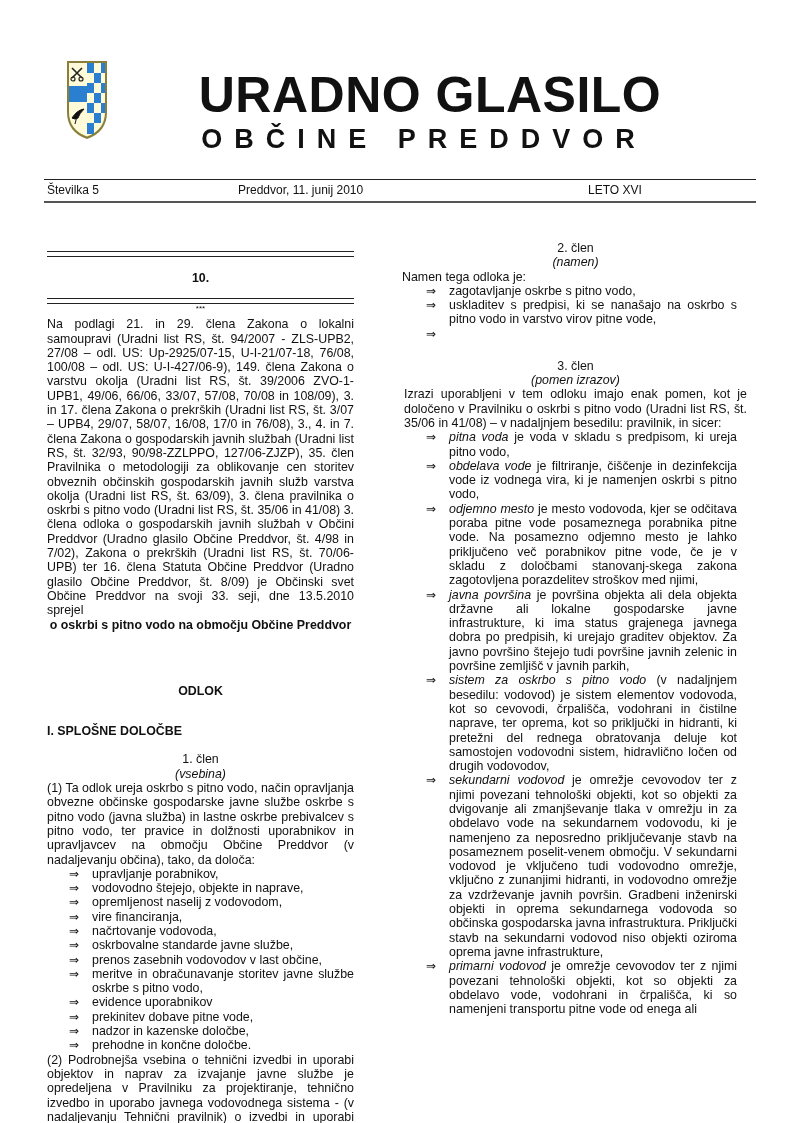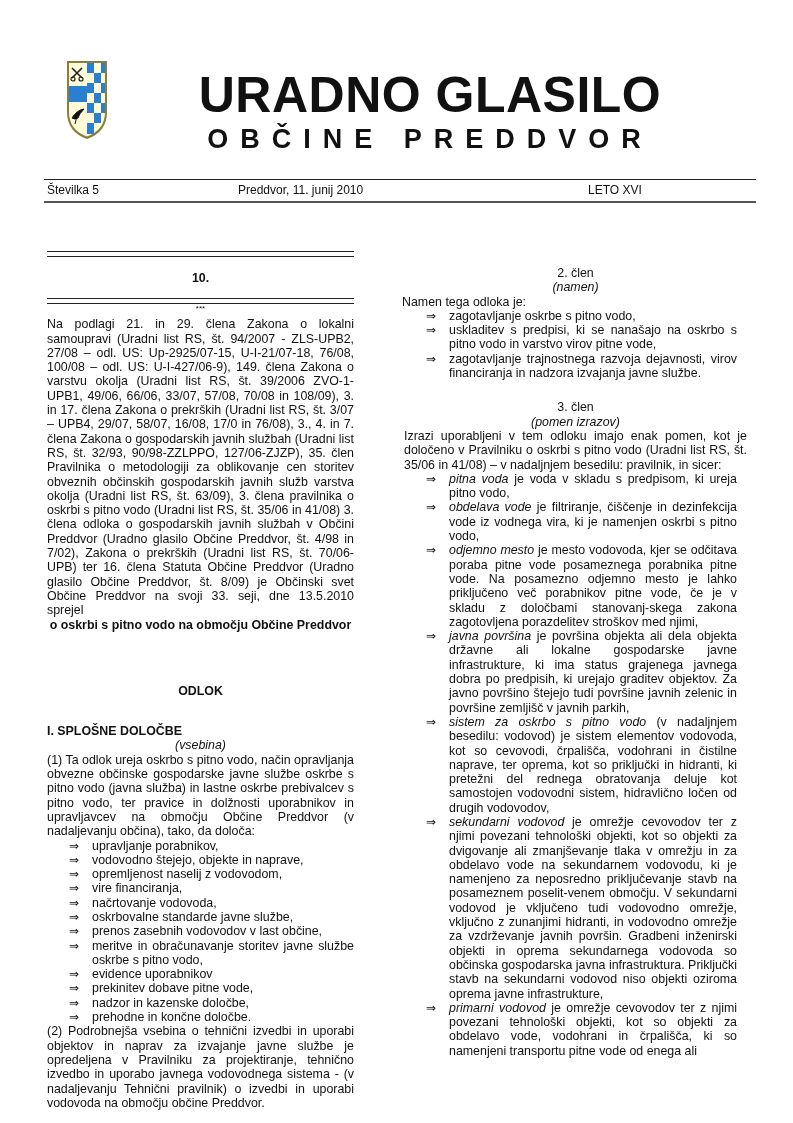--- a/index.html
+++ b/index.html
@@ -1,21 +1,21 @@
 <!DOCTYPE html>
 <html><head>
 <meta charset="utf-8">
 <style>
   html, body { margin: 0; padding: 0; background: #ffffff; }
   body { width: 793px; height: 1123px; position: relative; overflow: hidden;
          font-family: "Liberation Sans", sans-serif; color: #111; }
   .crest { position: absolute; left: 66px; top: 60px; width: 42px; height: 80px; }
   .title { position: absolute; left: 170px; width: 520px; top: 70px; text-align: center;
            font-size: 50px; font-weight: bold; letter-spacing: 0.5px; line-height: 1; }
-  .subtitle { position: absolute; left: 170px; width: 520px; top: 126px; text-align: center;
+  .subtitle { position: absolute; left: 164px; width: 520px; top: 126px; text-align: center;
               font-size: 27px; font-weight: bold; letter-spacing: 12px; line-height: 1; }
   .hline { position: absolute; left: 44px; width: 712px; height: 1px; background: #222; }
   .issue { position: absolute; top: 183px; font-size: 12px; }
   .col { position: absolute; font-size: 12.4px; line-height: 14.3px; }
   .col-left { left: 47px; width: 307px; }
   .col-right { left: 404px; width: 343px; }
   .dbl { height: 4px; border-top: 1px solid #222; border-bottom: 1.5px solid #222; }
   .center { text-align: center; }
   .justify { text-align: justify; }
   .bold { font-weight: bold; }
@@ -61,50 +61,51 @@
   <div class="center bold" style="margin-top:14px;">10.</div>
   <div class="dbl" style="margin-top:13px;"></div>
   <div class="center" style="font-size:8px; line-height:9px;">***</div>
   <div class="justify" style="margin-top:4px;">Na podlagi 21. in 29. člena Zakona o lokalni samoupravi (Uradni list RS, št. 94/2007 - ZLS-UPB2, 27/08 – odl. US: Up-2925/07-15, U-I-21/07-18, 76/08, 100/08 – odl. US: U-I-427/06-9), 149. člena Zakona o varstvu okolja (Uradni list RS, št. 39/2006 ZVO-1-UPB1, 49/06, 66/06, 33/07, 57/08, 70/08 in 108/09), 3. in 17. člena Zakona o prekrških (Uradni list RS, št. 3/07 – UPB4, 29/07, 58/07, 16/08, 17/0 in 76/08),  3., 4. in 7. člena Zakona o gospodarskih javnih službah (Uradni list RS, št. 32/93, 90/98-ZZLPPO, 127/06-ZJZP), 35. člen Pravilnika o metodologiji za oblikovanje cen storitev obveznih občinskih gospodarskih javnih služb varstva okolja (Uradni list RS, št. 63/09), 3. člena pravilnika o oskrbi s pitno vodo (Uradni list RS, št. 35/06 in 41/08) 3. člena odloka o gospodarskih javnih službah v Občini Preddvor (Uradno glasilo Občine Preddvor, št. 4/98 in 7/02), Zakona o prekrških (Uradni list RS, št. 70/06-UPB) ter 16. člena Statuta Občine Preddvor (Uradno glasilo Občine Preddvor, št. 8/09) je Občinski svet Občine Preddvor na svoji 33. seji, dne 13.5.2010 sprejel</div>
 
   <div class="center bold">o oskrbi s pitno vodo na območju Občine Preddvor</div>
   <div class="center bold" style="margin-top:52px;">ODLOK</div>
 
   <div class="bold" style="margin-top:26px;">I. SPLOŠNE DOLOČBE</div>
 
+  <div class="center" style="margin-top:14px;">1. člen</div>
   <div class="center it">(vsebina)</div>
   <div class="justify">(1) Ta odlok ureja oskrbo s pitno vodo, način opravljanja obvezne občinske gospodarske javne službe oskrbe s pitno vodo (javna služba) in lastne oskrbe prebivalcev s pitno vodo, ter pravice in dolžnosti uporabnikov in upravljavcev na območju Občine Preddvor (v nadaljevanju občina), tako, da določa:</div>
   <ul class="arrows">
     <li><span class="arr">⇒</span><span>upravljanje porabnikov,</span></li>
     <li><span class="arr">⇒</span><span>vodovodno štejejo, objekte in naprave,</span></li>
     <li><span class="arr">⇒</span><span>opremljenost naselij z vodovodom,</span></li>
     <li><span class="arr">⇒</span><span>vire financiranja,</span></li>
     <li><span class="arr">⇒</span><span>načrtovanje vodovoda,</span></li>
     <li><span class="arr">⇒</span><span>oskrbovalne standarde javne službe,</span></li>
     <li><span class="arr">⇒</span><span>prenos zasebnih vodovodov v last občine,</span></li>
     <li><span class="arr">⇒</span><span>meritve in obračunavanje storitev javne službe oskrbe s pitno vodo,</span></li>
     <li><span class="arr">⇒</span><span>evidence uporabnikov</span></li>
     <li><span class="arr">⇒</span><span>prekinitev dobave pitne vode,</span></li>
     <li><span class="arr">⇒</span><span>nadzor in kazenske določbe,</span></li>
     <li><span class="arr">⇒</span><span>prehodne in končne določbe.</span></li>
   </ul>
   <div class="justify">(2) Podrobnejša vsebina o tehnični izvedbi in uporabi objektov in naprav za izvajanje javne službe je opredeljena v Pravilniku za projektiranje, tehnično izvedbo in uporabo javnega vodovodnega sistema - (v nadaljevanju Tehnični pravilnik) o izvedbi in uporabi vodovoda na območju občine Preddvor.</div>
 </div>
 
-<div class="col col-right" style="top:266px;">
+<div class="col col-right" style="top:241px;">
   <div class="center">2. člen</div>
   <div class="center it">(namen)</div>
   <div style="margin-left:-2px;">Namen tega odloka je:</div>
   <ul class="arrows" style="padding-right:10px;">
     <li><span class="arr">⇒</span><span>zagotavljanje oskrbe s pitno vodo,</span></li>
     <li><span class="arr">⇒</span><span>uskladitev s predpisi, ki se nanašajo na oskrbo s pitno vodo in varstvo virov pitne vode,</span></li>
-    <li><span class="arr">⇒</span><span>zagotavljanje trajnostnega razvoja dejavnosti, virov financiranja in nadzora izvajanja javne službe.</span></li>
+    <li><span class="arr">⇒</span></li>
   </ul>
 
-  <div class="center" style="margin-top:20px;">3. člen</div>
+  <div class="center" style="margin-top:32px;">3. člen</div>
   <div class="center it">(pomen izrazov)</div>
   <div class="justify">Izrazi uporabljeni v tem odloku imajo enak pomen, kot je določeno v Pravilniku o oskrbi s pitno vodo (Uradni list RS, št. 35/06 in 41/08) – v nadaljnjem besedilu: pravilnik, in sicer:</div>
   <ul class="arrows" style="padding-right:10px;">
     <li><span class="arr">⇒</span><span class="it">pitna voda</span><span> je voda v skladu s predpisom, ki ureja pitno vodo,</span></li>
     <li><span class="arr">⇒</span><span class="it">obdelava vode</span><span> je filtriranje, čiščenje in dezinfekcija vode iz vodnega vira, ki je namenjen oskrbi s pitno vodo,</span></li>
     <li><span class="arr">⇒</span><span class="it">odjemno mesto</span><span> je mesto vodovoda, kjer se odčitava poraba pitne vode posameznega porabnika pitne vode. Na posamezno odjemno mesto je lahko priključeno več porabnikov pitne vode, če je v skladu z določbami stanovanj-skega zakona zagotovljena porazdelitev stroškov med njimi,</span></li>
     <li><span class="arr">⇒</span><span class="it">javna površina</span><span> je površina objekta ali dela objekta državne ali lokalne gospodarske javne infrastrukture, ki ima status grajenega javnega dobra po predpisih, ki urejajo graditev objektov. Za javno površino štejejo tudi površine javnih zelenic in površine zemljišč v javnih parkih,</span></li>
     <li><span class="arr">⇒</span><span class="it">sistem za oskrbo s pitno vodo</span><span> (v nadaljnjem besedilu: vodovod) je sistem elementov vodovoda, kot so cevovodi, črpališča, vodohrani in čistilne naprave, ter oprema, kot so priključki in hidranti, ki pretežni del rednega obratovanja deluje kot samostojen vodovodni sistem, hidravlično ločen od drugih vodovodov,</span></li>
     <li><span class="arr">⇒</span><span class="it">sekundarni vodovod</span><span> je omrežje cevovodov ter z njimi povezani tehnološki objekti, kot so objekti za dvigovanje ali zmanjševanje tlaka v omrežju in za obdelavo vode na sekundarnem vodovodu, ki je namenjeno za neposredno priključevanje stavb na posameznem poselit-venem območju. V sekundarni vodovod je vključeno tudi vodovodno omrežje, vključno z zunanjimi hidranti, in vodovodno omrežje za vzdrževanje javnih površin. Gradbeni inženirski objekti in oprema sekundarnega vodovoda so občinska gospodarska javna infrastruktura. Priključki stavb na sekundarni vodovod niso objekti oziroma oprema javne infrastrukture,</span></li>
     <li><span class="arr">⇒</span><span class="it">primarni vodovod</span><span> je omrežje cevovodov ter z njimi povezani tehnološki objekti, kot so objekti za obdelavo vode, vodohrani in črpališča, ki so namenjeni transportu pitne vode od enega ali</span></li>

